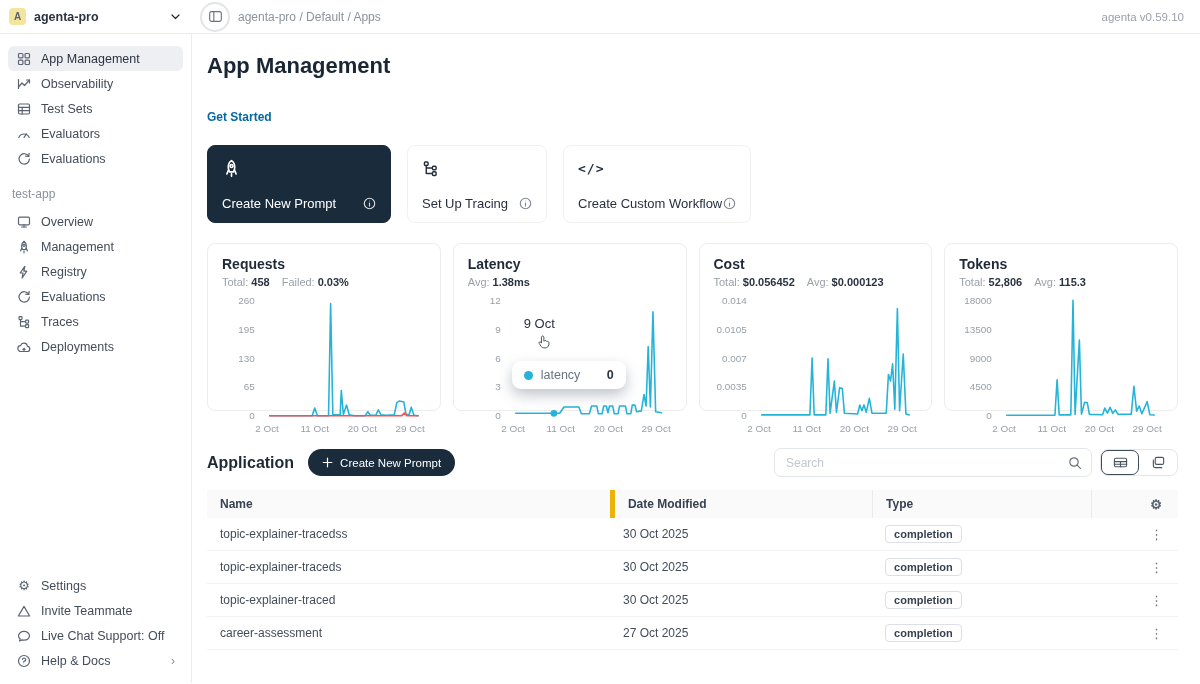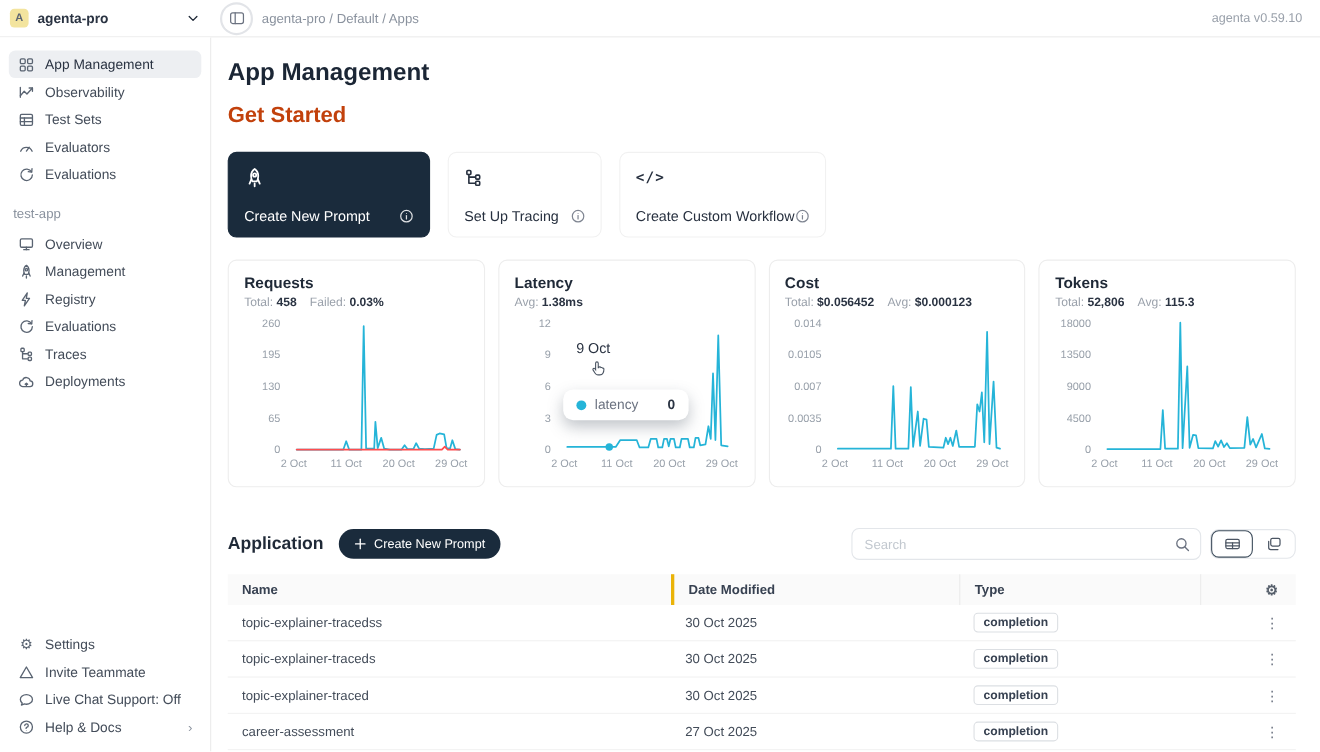--- a/index.html
+++ b/index.html
@@ -29,36 +29,36 @@
   .nav-icon { width:16px; height:16px; display:flex; align-items:center; justify-content:center; color:#5a6472; }
   .nav-label { white-space:nowrap; }
   .nav-chevron { margin-left:auto; color:#8a929e; font-size:12px; }
   .group-label { font-size:12px; color:#8a929e; margin:16px 0 8px 4px; }
   .spacer { flex:1; }
   .gear-glyph { font-size:13px; line-height:1; }
 
   
   .main { flex:1; padding:0 22px 0 15px; overflow:hidden; }
   .page-title { font-size:22px; font-weight:700; color:#1b2635; margin:19px 0 0; }
-  .section-title { font-size:20px; font-weight:700; color:#c2410c; margin:15px 0 0; }
+  .section-title { font-size:12px; font-weight:700; color:#0369a1; margin:31px 0 0; }
 
   .start-cards { display:flex; gap:16px; margin-top:21px; }
   .start-card { height:78px; border-radius:8px; padding:11px 14px; display:flex; flex-direction:column; justify-content:space-between; background:#fff; border:1px solid #f1f1f1; color:#27303f; cursor:pointer; }
   .start-card.c1 { width:184px; }
   .start-card.c2 { width:140px; }
   .start-card.c3 { width:188px; }
   .start-card.dark { background:#1a2b3c; border-color:#1a2b3c; color:#fff; }
   .start-top { height:22px; display:flex; align-items:center; }
   .start-bottom { display:flex; align-items:center; justify-content:space-between; font-size:13px; font-weight:500; }
   .code-glyph { font-family:"DejaVu Sans Mono", monospace; font-size:13px; font-weight:700; letter-spacing:1px; }
   .info-ic { opacity:.85; }
 
   
   .chart-cards { display:flex; gap:12px; margin-top:20px; }
-  .chart-card { flex:1; height:207px; border:1px solid #ededed; border-radius:8px; padding:12px 14px 6px; position:relative; background:#fff; }
+  .chart-card { flex:1; height:168px; border:1px solid #ededed; border-radius:8px; padding:12px 14px 6px; position:relative; background:#fff; }
   .chart-title { font-size:14px; font-weight:700; color:#1f2937; }
   .chart-stats { font-size:11px; color:#9aa1ab; margin-top:4px; display:flex; gap:12px; }
   .chart-stats b { color:#2a3342; margin-left:3px; }
   svg.chart { width:100%; height:146px; margin-top:2px; }
   .tick { font-size:10px; fill:#98a0aa; }
 
   
   .tt-date { position:absolute; left:70px; top:72px; font-size:13px; font-weight:500; color:#2a3342; z-index:3; }
   .tt-cursor { position:absolute; left:82px; top:90px; z-index:4; }
   .tt-pill { position:absolute; left:58px; top:117px; z-index:3; width:114px; display:flex; align-items:center; gap:8px; background:#fff; border-radius:9px; padding:7px 12px; font-size:12.5px; color:#6b7280; box-shadow:0 6px 14px rgba(115,125,135,.45); }
@@ -76,21 +76,21 @@
   .search-ic { color:#6b7280; }
   .view-toggle { display:flex; border:1px solid #e3e6ea; border-radius:8px; height:27px; background:#fff; }
   .vt-btn { width:38px; border:none; background:transparent; display:flex; align-items:center; justify-content:center; color:#4b5563; cursor:pointer; padding:0; }
   .vt-btn.selected { outline:1.5px solid #3d4c5b; outline-offset:-1px; border-radius:7px; }
 
   
   .table { margin-top:13px; }
   .thead { display:flex; background:#fafafa; height:28px; align-items:center; font-size:12px; font-weight:600; color:#374151; }
   .th { padding:0 13px; height:16px; display:flex; align-items:center; }
   .col-name { width:41.5%; }
-  .col-date { width:27%; border-left:3px solid #eab308; }
+  .col-date { width:27%; border-left:5px solid #eab308; }
   .col-type { width:22.5%; border-left:1px solid #ececec; }
   .col-actions { width:9%; display:flex; justify-content:flex-end; padding-right:16px; border-left:1px solid #ececec; }
   .thead .col-date, .thead .col-type, .thead .col-actions { align-self:stretch; height:auto; align-items:center; display:flex; }
   .trow { display:flex; height:33px; align-items:center; font-size:12px; color:#434c59; border-bottom:1px solid #f2f2f2; }
   .trow .td { padding:0 13px; }
   .trow .col-date, .trow .col-type, .trow .col-actions { border-left:none; }
   .tag { display:inline-block; border:1px solid #dcdfe3; border-radius:4px; padding:2px 8px; font-size:11px; color:#374151; background:#fff;font-weight:bold; }
   .dots { color:#6b7280; font-size:13px; cursor:pointer; padding:0 2px; }
   .hgear { color:#565f6b; cursor:pointer; }
 </style>

